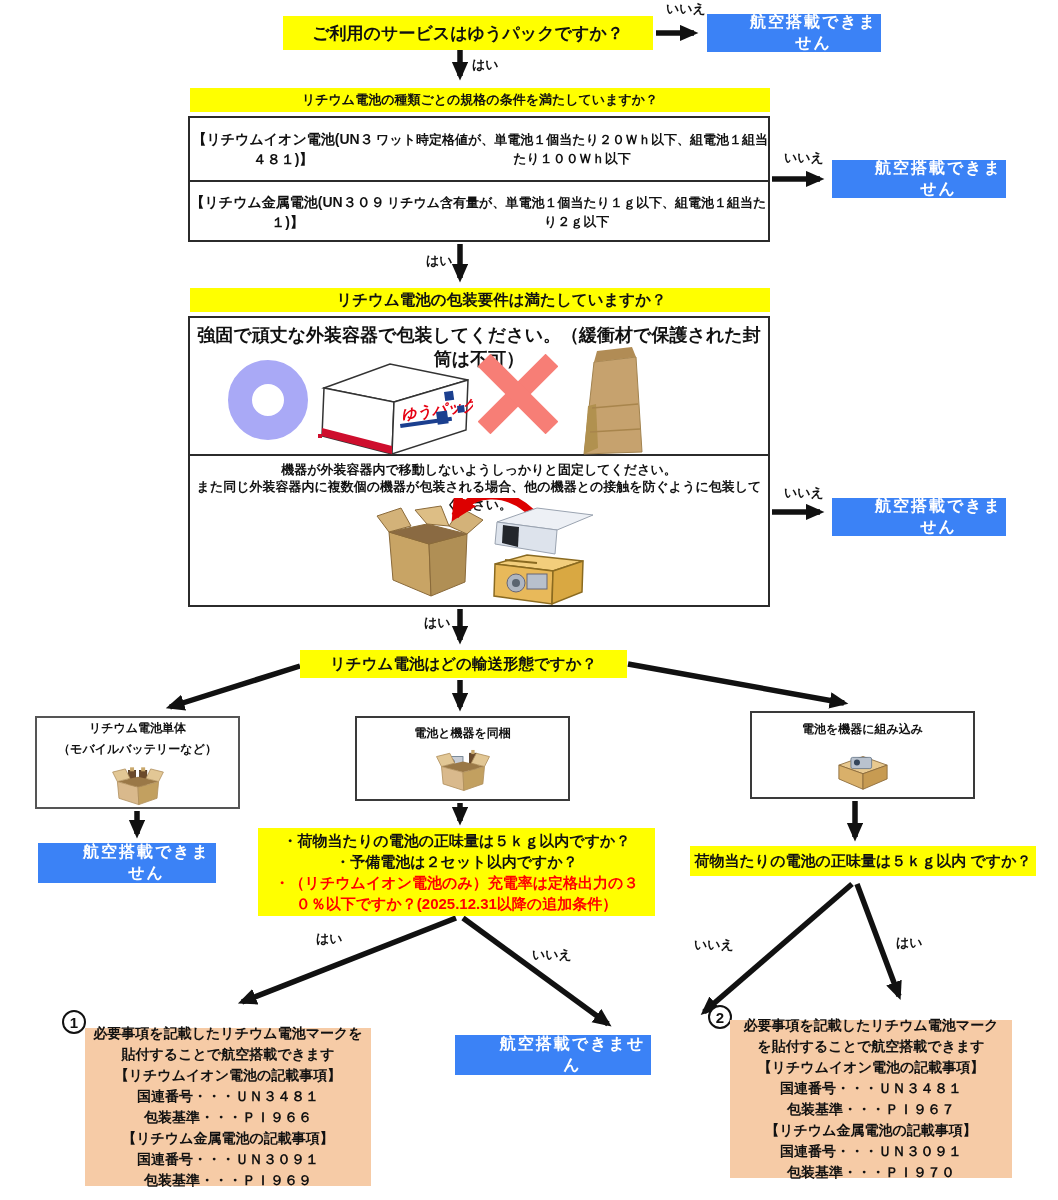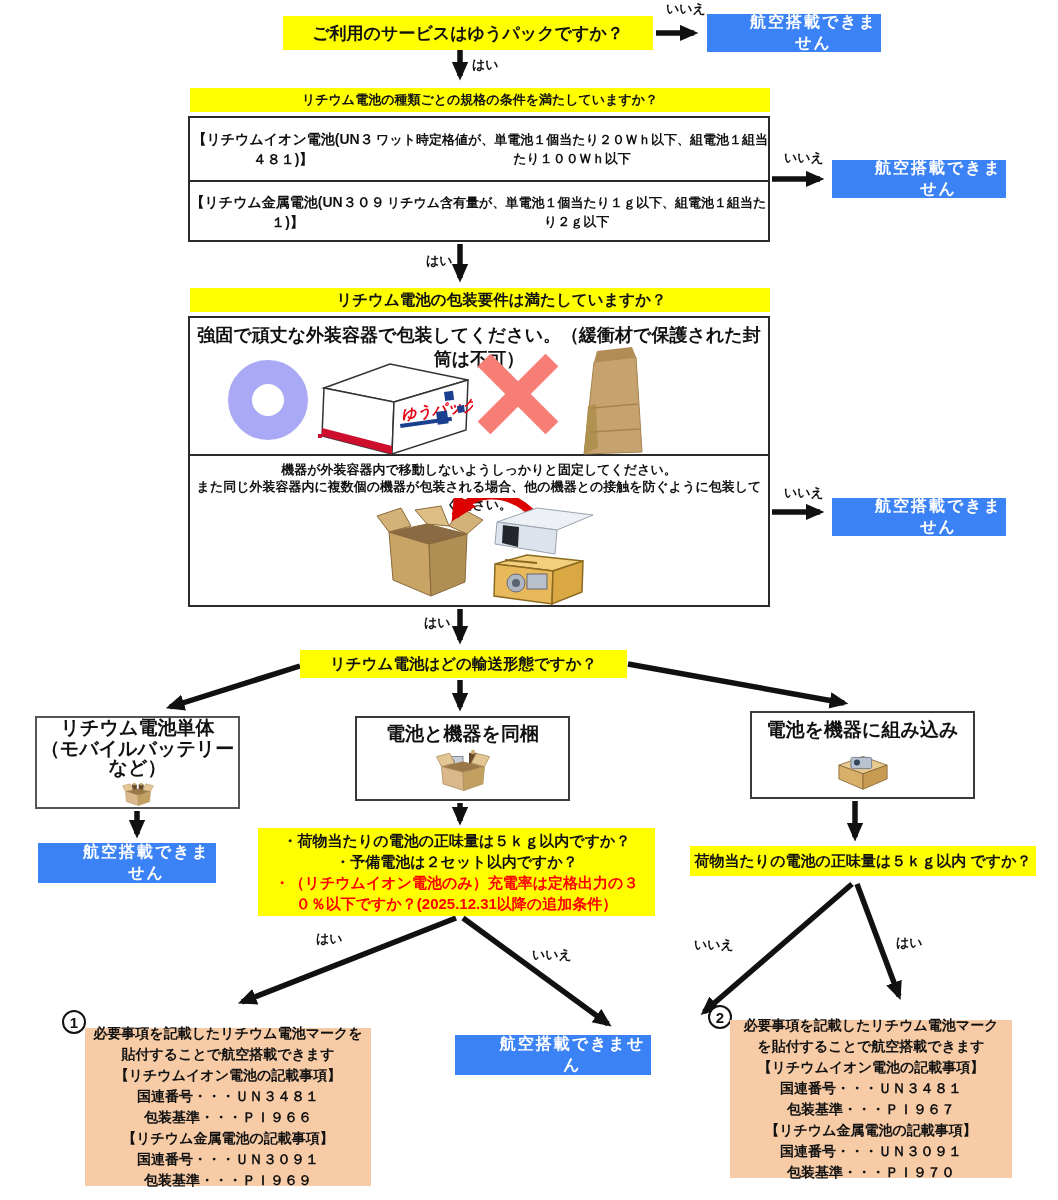--- a/index.html
+++ b/index.html
@@ -10,21 +10,21 @@
   .abs{position:absolute;box-sizing:border-box;}
   .flex-c{display:flex;align-items:center;justify-content:center;text-align:center;}
   .q-yellow{background:#FFFF00;}
   .stop{background:#3b82f6;color:#ffffff;letter-spacing:2px;padding-left:39px;}
   .bordered{background:#ffffff;border:2px solid #2b2b2b;}
   .cell{display:flex;flex-direction:row;align-items:center;justify-content:center;text-align:center;}
   .cell .head{font-size:14px;line-height:20px;}
   .cell .body{font-size:13px;line-height:19px;}
   .lbl{position:absolute;font-size:13px;color:#111;white-space:nowrap;}
   .branch{background:#ffffff;border:2px solid #3a3a3a;display:flex;flex-direction:column;align-items:center;justify-content:center;text-align:center;gap:2px;}
-  .branch .t{font-size:19px;line-height:19px;}
+  .branch .t{font-size:12px;line-height:19px;}
   .salmon{background:#F6CBA6;display:flex;flex-direction:column;align-items:center;justify-content:center;text-align:center;font-size:14px;line-height:21px;}
   .badge{border:2px solid #111;border-radius:50%;width:24px;height:24px;display:flex;align-items:center;justify-content:center;font-size:15px;background:#fff;}
   .arrows{position:absolute;left:0;top:0;pointer-events:none;}
   .donut{border-radius:50%;border:24px solid #A9A9F6;width:80px;height:80px;}
   .q5box{background:#FFFF00;display:flex;flex-direction:column;align-items:center;justify-content:center;text-align:center;font-size:15px;line-height:21px;padding:2px 8px;}
   .redtxt{color:#FF0000;}
   .thumb{display:block;}
 </style>
 </head>
 <body>

